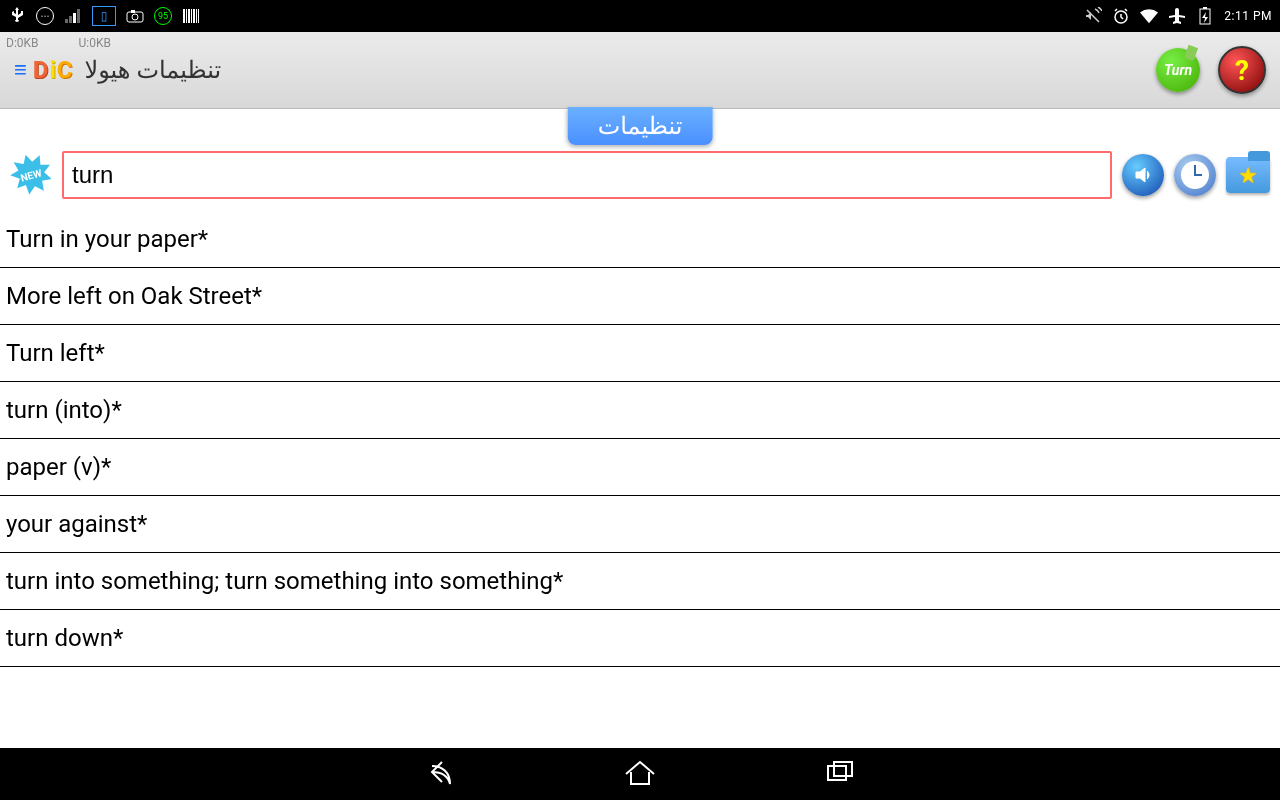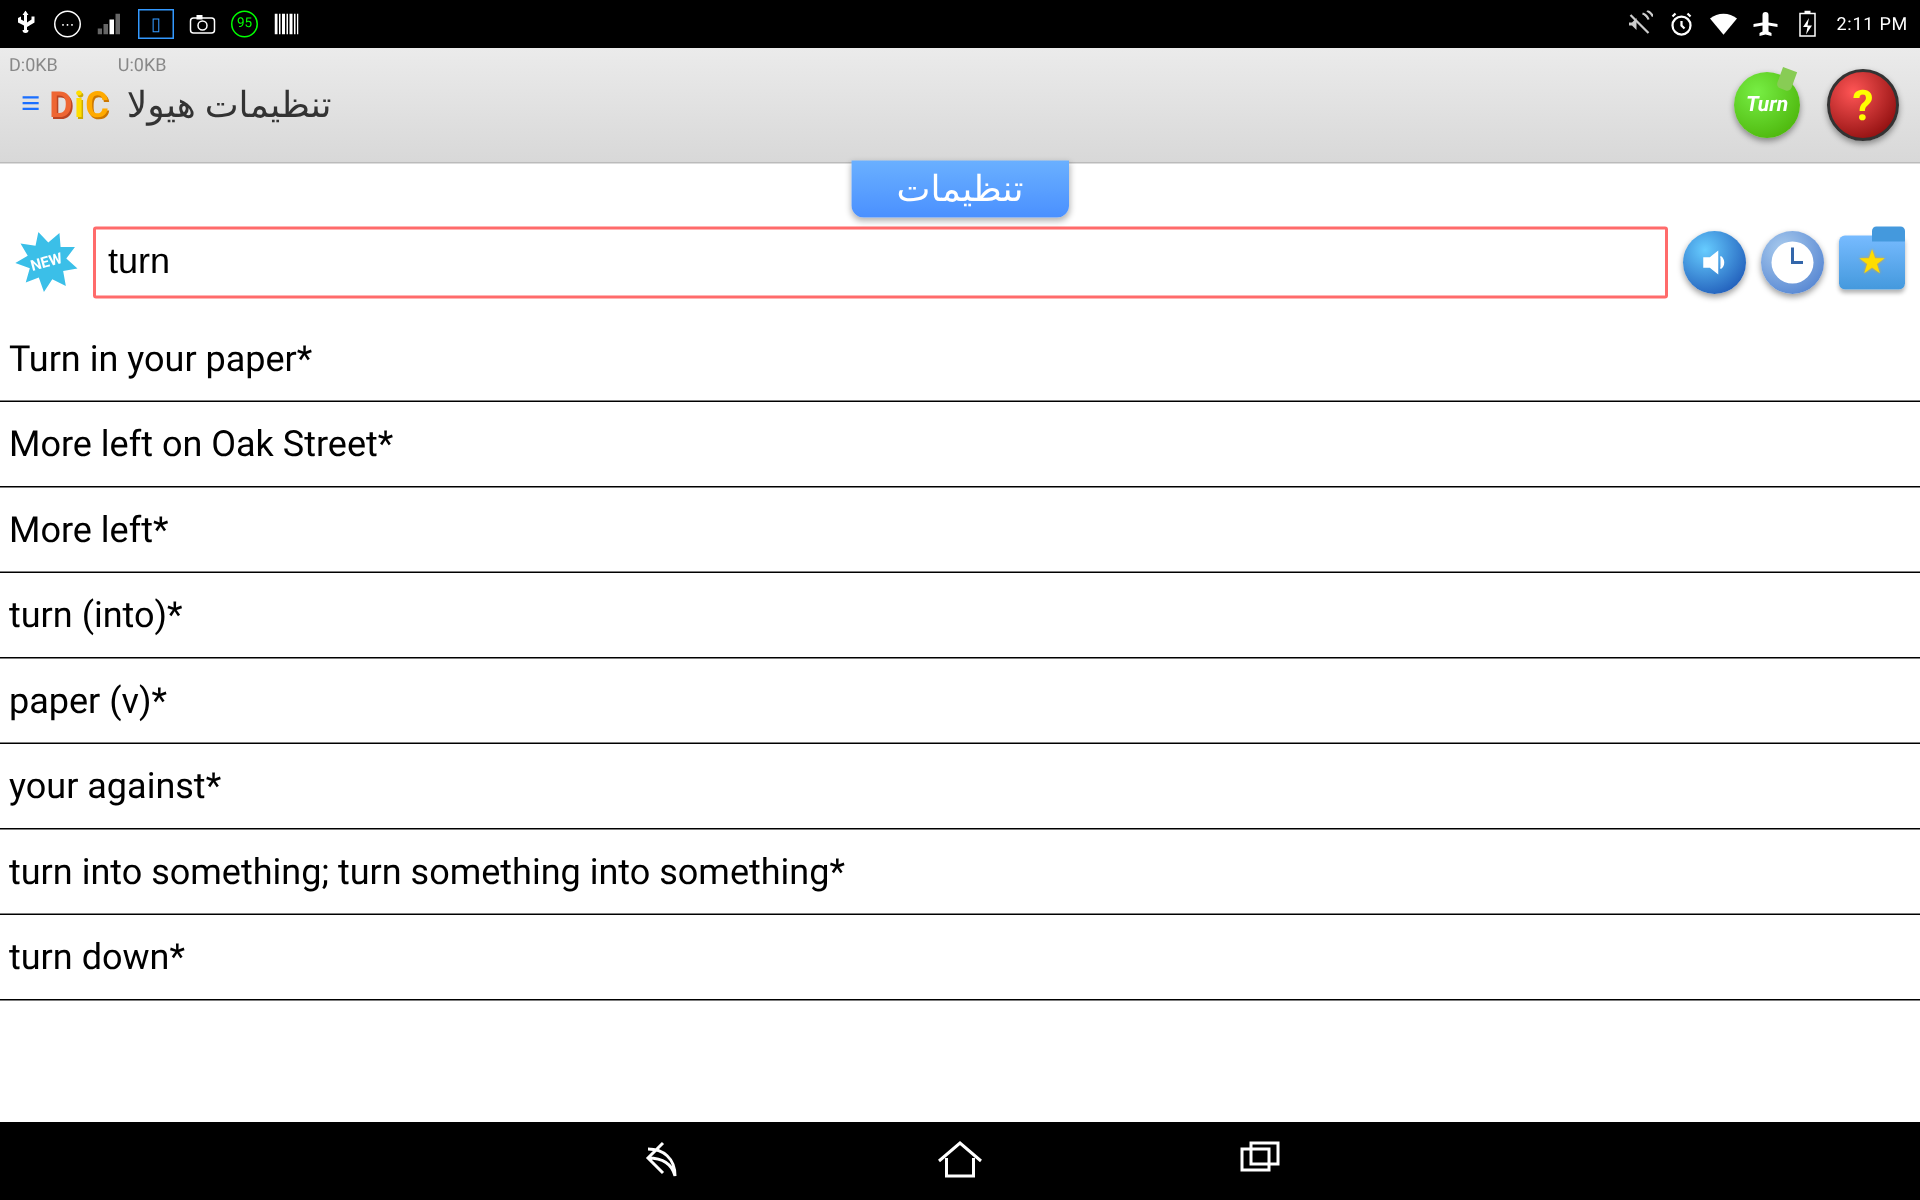--- a/index.html
+++ b/index.html
@@ -153,21 +153,21 @@
     <div class="clock-face"></div>
   </div>
   <div class="fav-box">
     <span class="fav-star">★</span>
   </div>
 </div>
 
 <div class="results">
   <div class="result-item">Turn in your paper*</div>
   <div class="result-item">More left on Oak Street*</div>
-  <div class="result-item">More left*</div>
+  <div class="result-item">Turn left*</div>
   <div class="result-item">turn (into)*</div>
   <div class="result-item">paper (v)*</div>
   <div class="result-item">your against*</div>
   <div class="result-item">turn into something; turn something into something*</div>
   <div class="result-item">turn down*</div>
 </div>
 
 <div class="navbar">
   <div class="nav-icon">
     <svg viewBox="0 0 40 40">

